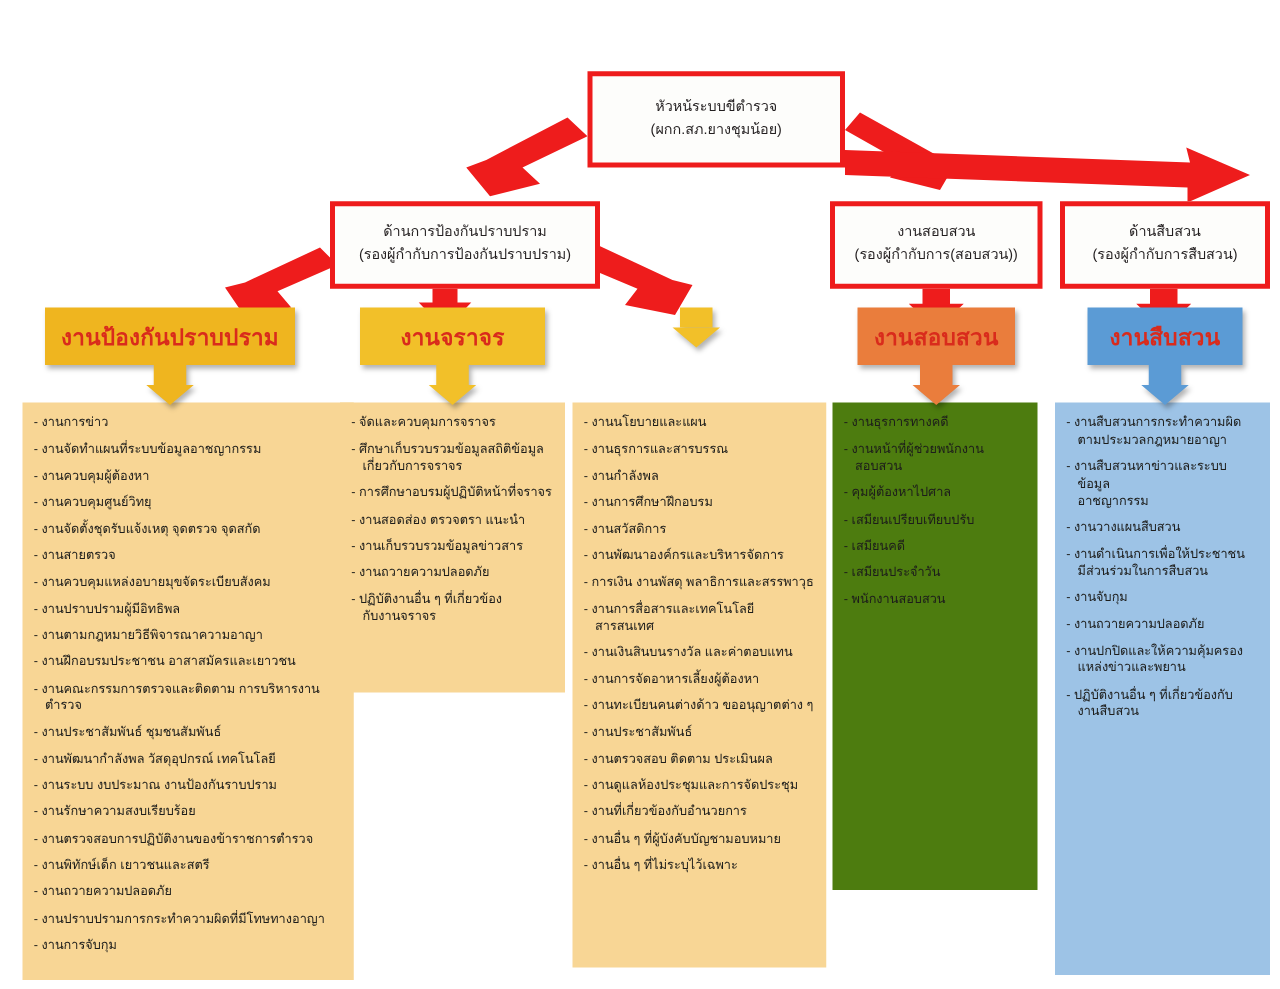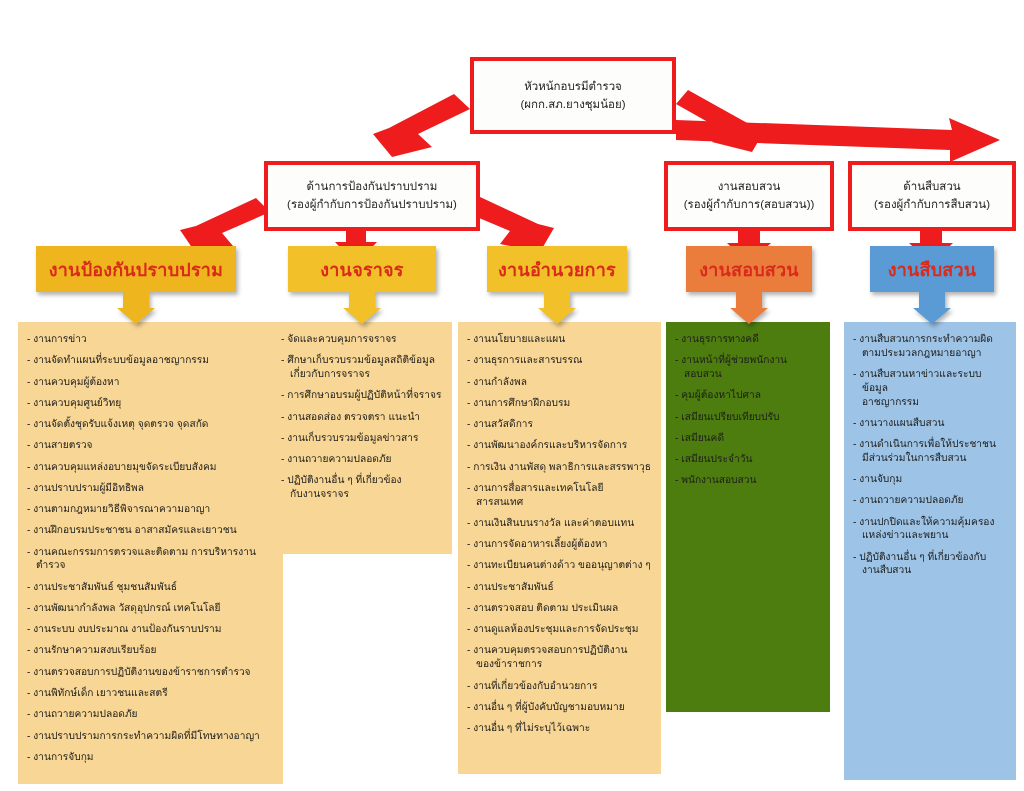--- a/index.html
+++ b/index.html
@@ -94,21 +94,21 @@
 
       <polygon points="460,210 510,231 500,244 540,252 554,228 538,224 478,196"></polygon>
 
       <polygon points="738,228 760,228 760,243 771,243 749,264 727,243 738,243"></polygon>
 
       <polygon points="920,228 942,228 942,243 953,243 931,264 909,243 920,243"></polygon>
     </g>
   </svg>
 
   <div class="rbox" style="left:470px;top:57px;width:206px;height:77px;">
-    <div class="l1">หัวหน้กอบรมีตำรวจ</div>
+    <div class="l1">หัวหน้ระบบขีตำรวจ</div>
     <div class="l2">(ผกก.สภ.ยางชุมน้อย)</div>
   </div>
 
   <div class="rbox" style="left:264px;top:161px;width:216px;height:70px;">
     <div class="l1">ด้านการป้องกันปราบปราม</div>
     <div class="l2">(รองผู้กำกับการป้องกันปราบปราม)</div>
   </div>
 
   <div class="rbox" style="left:664px;top:161px;width:170px;height:70px;">
     <div class="l1">งานสอบสวน</div>
@@ -126,21 +126,20 @@
     <div class="tip" style="border-top: 16px solid rgb(239, 181, 31);"></div>
   </div>
 
   <div class="plate" style="left:288px;top:246px;width:148px;">
     <div class="bar" style="background: rgb(242, 192, 41); color: rgb(217, 43, 28);">งานจราจร</div>
     <div class="stem" style="background: rgb(242, 192, 41);"></div>
     <div class="tip" style="border-top: 16px solid rgb(242, 192, 41);"></div>
   </div>
 
   <div class="plate" style="left:487px;top:246px;width:140px;">
-    <div class="bar" style="background: rgb(242, 192, 41); color: rgb(217, 43, 28);">งานอำนวยการ</div>
     <div class="stem" style="background: rgb(242, 192, 41);"></div>
     <div class="tip" style="border-top: 16px solid rgb(242, 192, 41);"></div>
   </div>
 
   <div class="plate" style="left:686px;top:246px;width:126px;">
     <div class="bar" style="background: rgb(234, 125, 60); color: rgb(217, 43, 28);">งานสอบสวน</div>
     <div class="stem" style="background: rgb(234, 125, 60);"></div>
     <div class="tip" style="border-top: 16px solid rgb(234, 125, 60);"></div>
   </div>
 
@@ -198,22 +197,20 @@
         <li>- งานสวัสดิการ</li>
         <li>- งานพัฒนาองค์กรและบริหารจัดการ</li>
         <li>- การเงิน งานพัสดุ พลาธิการและสรรพาวุธ</li>
         <li>- งานการสื่อสารและเทคโนโลยี  สารสนเทศ</li>
         <li>- งานเงินสินบนรางวัล และค่าตอบแทน</li>
         <li>- งานการจัดอาหารเลี้ยงผู้ต้องหา</li>
         <li>- งานทะเบียนคนต่างด้าว ขออนุญาตต่าง ๆ</li>
         <li>- งานประชาสัมพันธ์</li>
         <li>- งานตรวจสอบ ติดตาม ประเมินผล</li>
         <li>- งานดูแลห้องประชุมและการจัดประชุม</li>
-        <li>- งานควบคุมตรวจสอบการปฏิบัติงาน
-  ของข้าราชการ</li>
         <li>- งานที่เกี่ยวข้องกับอำนวยการ</li>
         <li>- งานอื่น ๆ ที่ผู้บังคับบัญชามอบหมาย</li>
         <li>- งานอื่น ๆ ที่ไม่ระบุไว้เฉพาะ</li>
       </ul>
   </div>
 
   <div class="panel" style="left: 666px; top: 322px; width: 164px; height: 390px; background: #4d7c0f;">
     <ul>
         <li>- งานธุรการทางคดี</li>
         <li>- งานหน้าที่ผู้ช่วยพนักงานสอบสวน</li>

